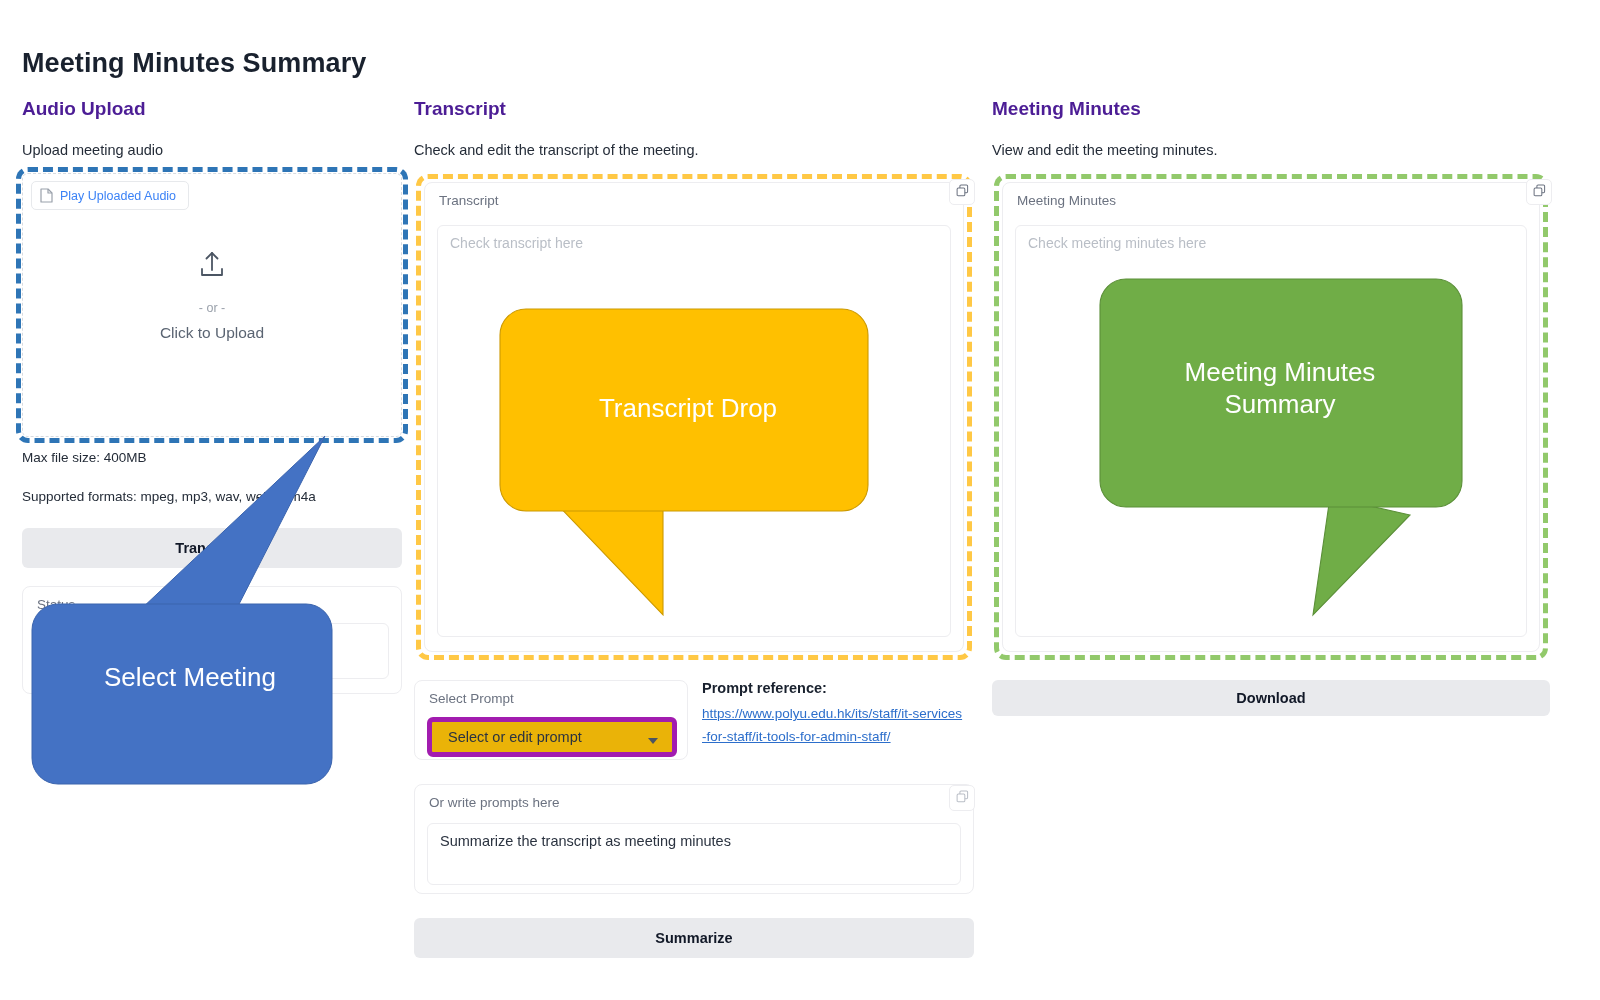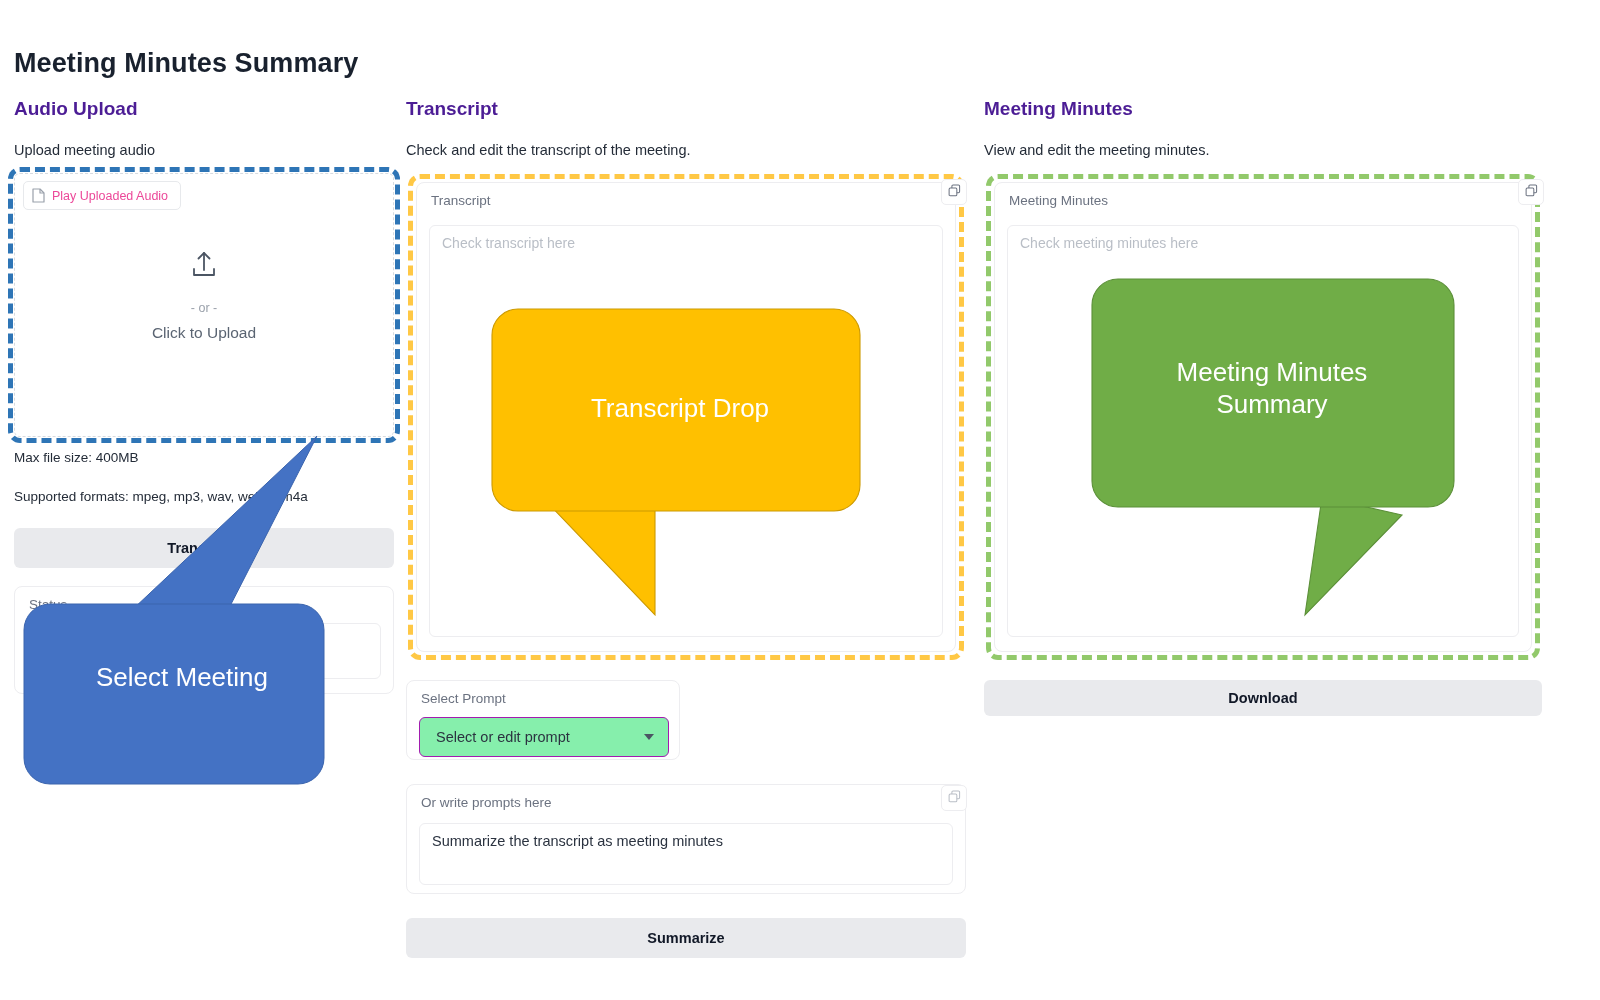--- a/index.html
+++ b/index.html
@@ -4,21 +4,21 @@
 <style>
   * { box-sizing: border-box; }
   html, body {
     margin: 0; padding: 0;
     width: 1600px; height: 1000px;
     background: #ffffff;
     font-family: "Liberation Sans", sans-serif;
     color: #1f2937;
     overflow: hidden;
   }
-  .page { position: relative; width: 1421px; height: 1000px; }
+  .page { position: relative; width: 1421px; height: 1000px; margin-left: 8px; }
 
   
   .page-title {
     position: absolute; left: 14px; top: 48px;
     font-size: 27px; font-weight: bold; color: #19212e;
     letter-spacing: .1px;
   }
 
   
   .col { position: absolute; top: 98px; }
@@ -46,21 +46,21 @@
     position: absolute; left: 14px; top: 173px;
     width: 380px; height: 264px;
     border: 1px dashed #d7dbe0; border-radius: 6px;
     background: #fff;
   }
   .play-chip {
     position: absolute; left: 8px; top: 7px;
     display: flex; align-items: center; gap: 7px;
     padding: 6px 12px 6px 8px;
     border: 1px solid #e7e9ec; border-radius: 5px;
-    background: #fff; font-size: 12.5px; color: #ec4899;
+    background: #fff; font-size: 12.5px; color: #3b82f6;
     white-space: nowrap;
   }
   .play-chip svg { display: block; }
   .dz-center {
     position: absolute; left: 0; right: 0; top: 76px;
     text-align: center; color: #4b5563;
   }
   .dz-center .up-icon { margin-bottom: 12px; }
   .dz-line1 { font-size: 15.5px; color: #5a6472; line-height: 26px; }
   .dz-or    { font-size: 12.5px; color: #9aa1ab; line-height: 24px; }
@@ -118,21 +118,21 @@
   #transcript-panel .field { top: 42px; height: 412px; }
 
   
   #minutes-panel { left: 994px; top: 182px; width: 538px; height: 470px; }
   #minutes-panel .field { top: 42px; height: 412px; }
 
   
   #select-prompt-panel { left: 406px; top: 680px; width: 274px; height: 80px; text-align: right; }
   #select-prompt-panel .selectbox {
     position: absolute; left: 12px; top: 36px; width: 250px; height: 40px;
-    border: 1px solid #a21caf; border-radius: 6px; background: #86efac;
+    border: 5px solid #a21caf; border-radius: 6px; background: #eab308;
     display: flex; align-items: center; cursor: pointer;
   }
   #select-prompt-panel .sel-text {
     font-size: 14.5px; color: #2b3340; margin-left: 16px;
   }
   #select-prompt-panel .caret {
     position: absolute; right: 14px; top: 16px;
     width: 0; height: 0;
     border-left: 5px solid transparent; border-right: 5px solid transparent;
     border-top: 6px solid #4b5563;
@@ -264,20 +264,24 @@
   </button>
 
   <div class="panel" id="select-prompt-panel">
     <div class="panel-label">Select Prompt</div>
     <div class="selectbox">
       <span class="sel-text">Select or edit prompt</span>
       <span class="caret"></span>
     </div>
   </div>
 
+  <div class="ref-block">
+    <div class="ref-title">Prompt reference:</div>
+    <a class="ref-link">https://www.polyu.edu.hk/its/staff/it-services-for-staff/it-tools-for-admin-staff/</a>
+  </div>
 
   <div class="panel" id="prompt-panel">
     <div class="panel-label">Or write prompts here</div>
     <div class="field">
       <span class="val">Summarize the transcript as meeting minutes</span>
     </div>
   </div>
 
   <button class="copy-btn" id="prompt-copy">
     <span>

